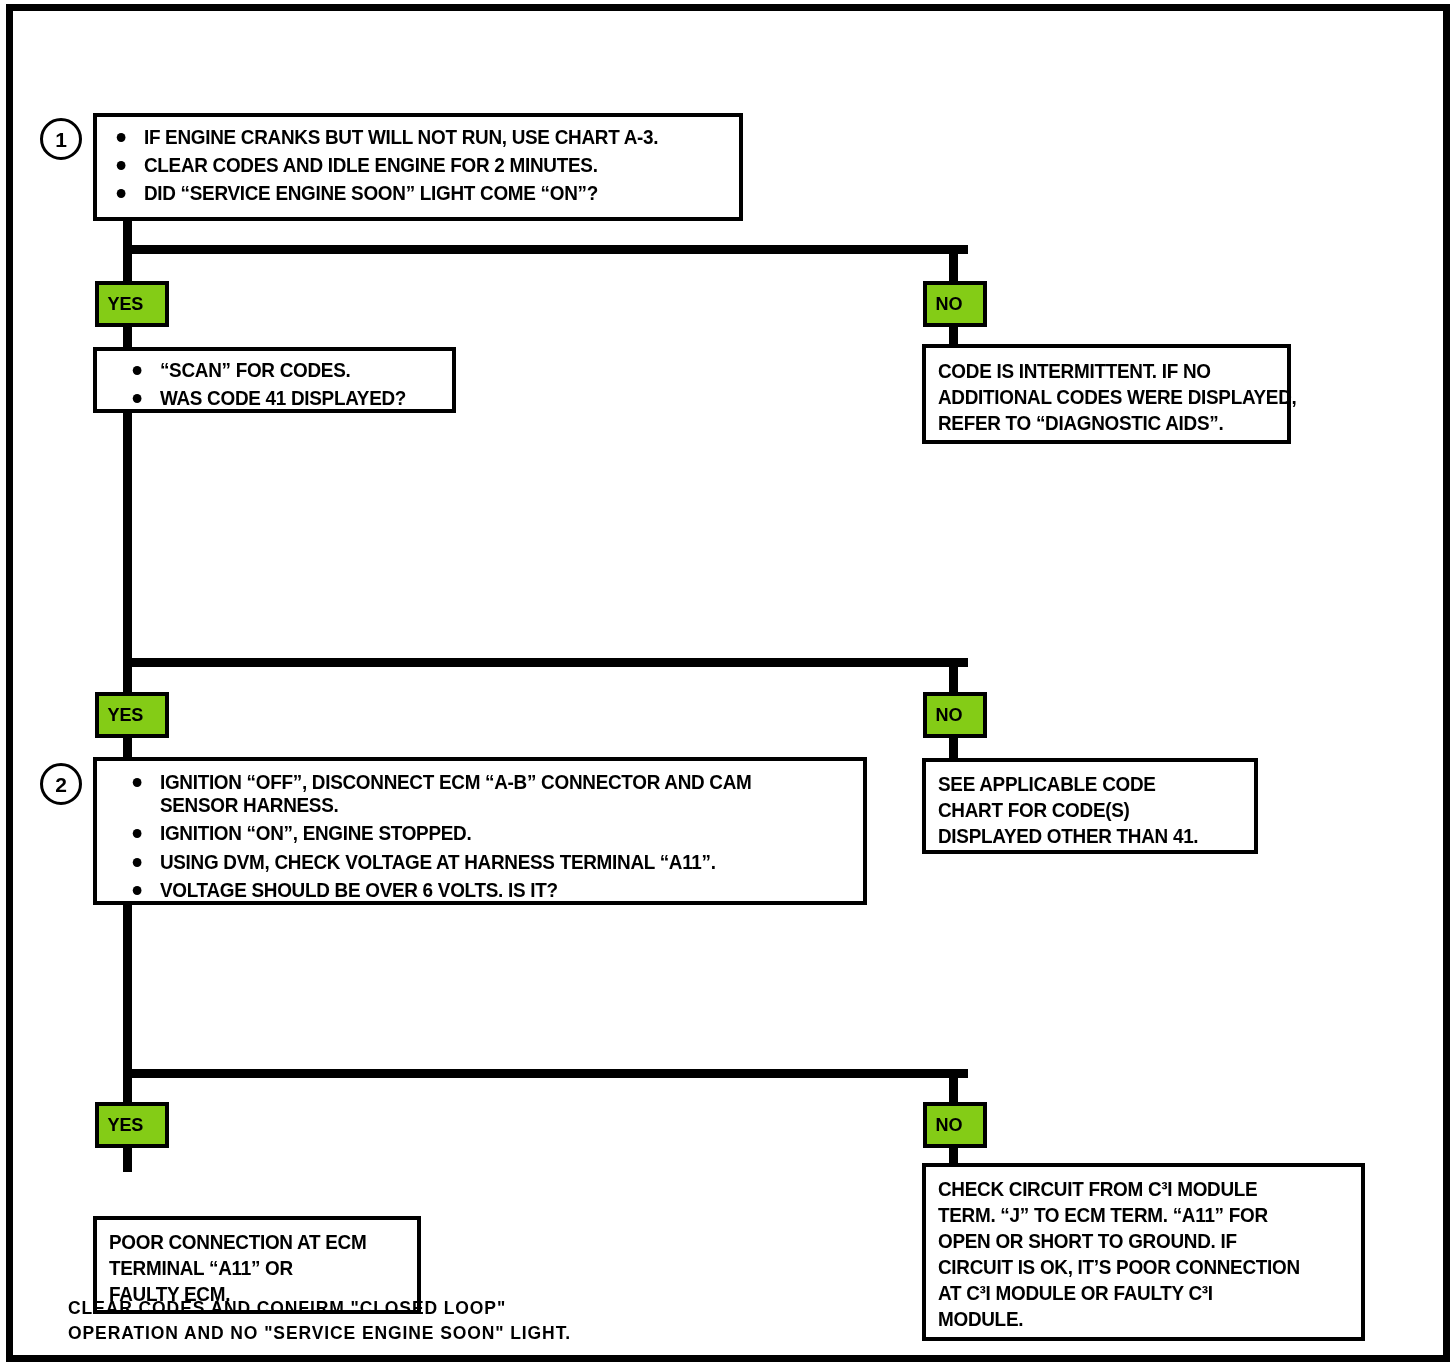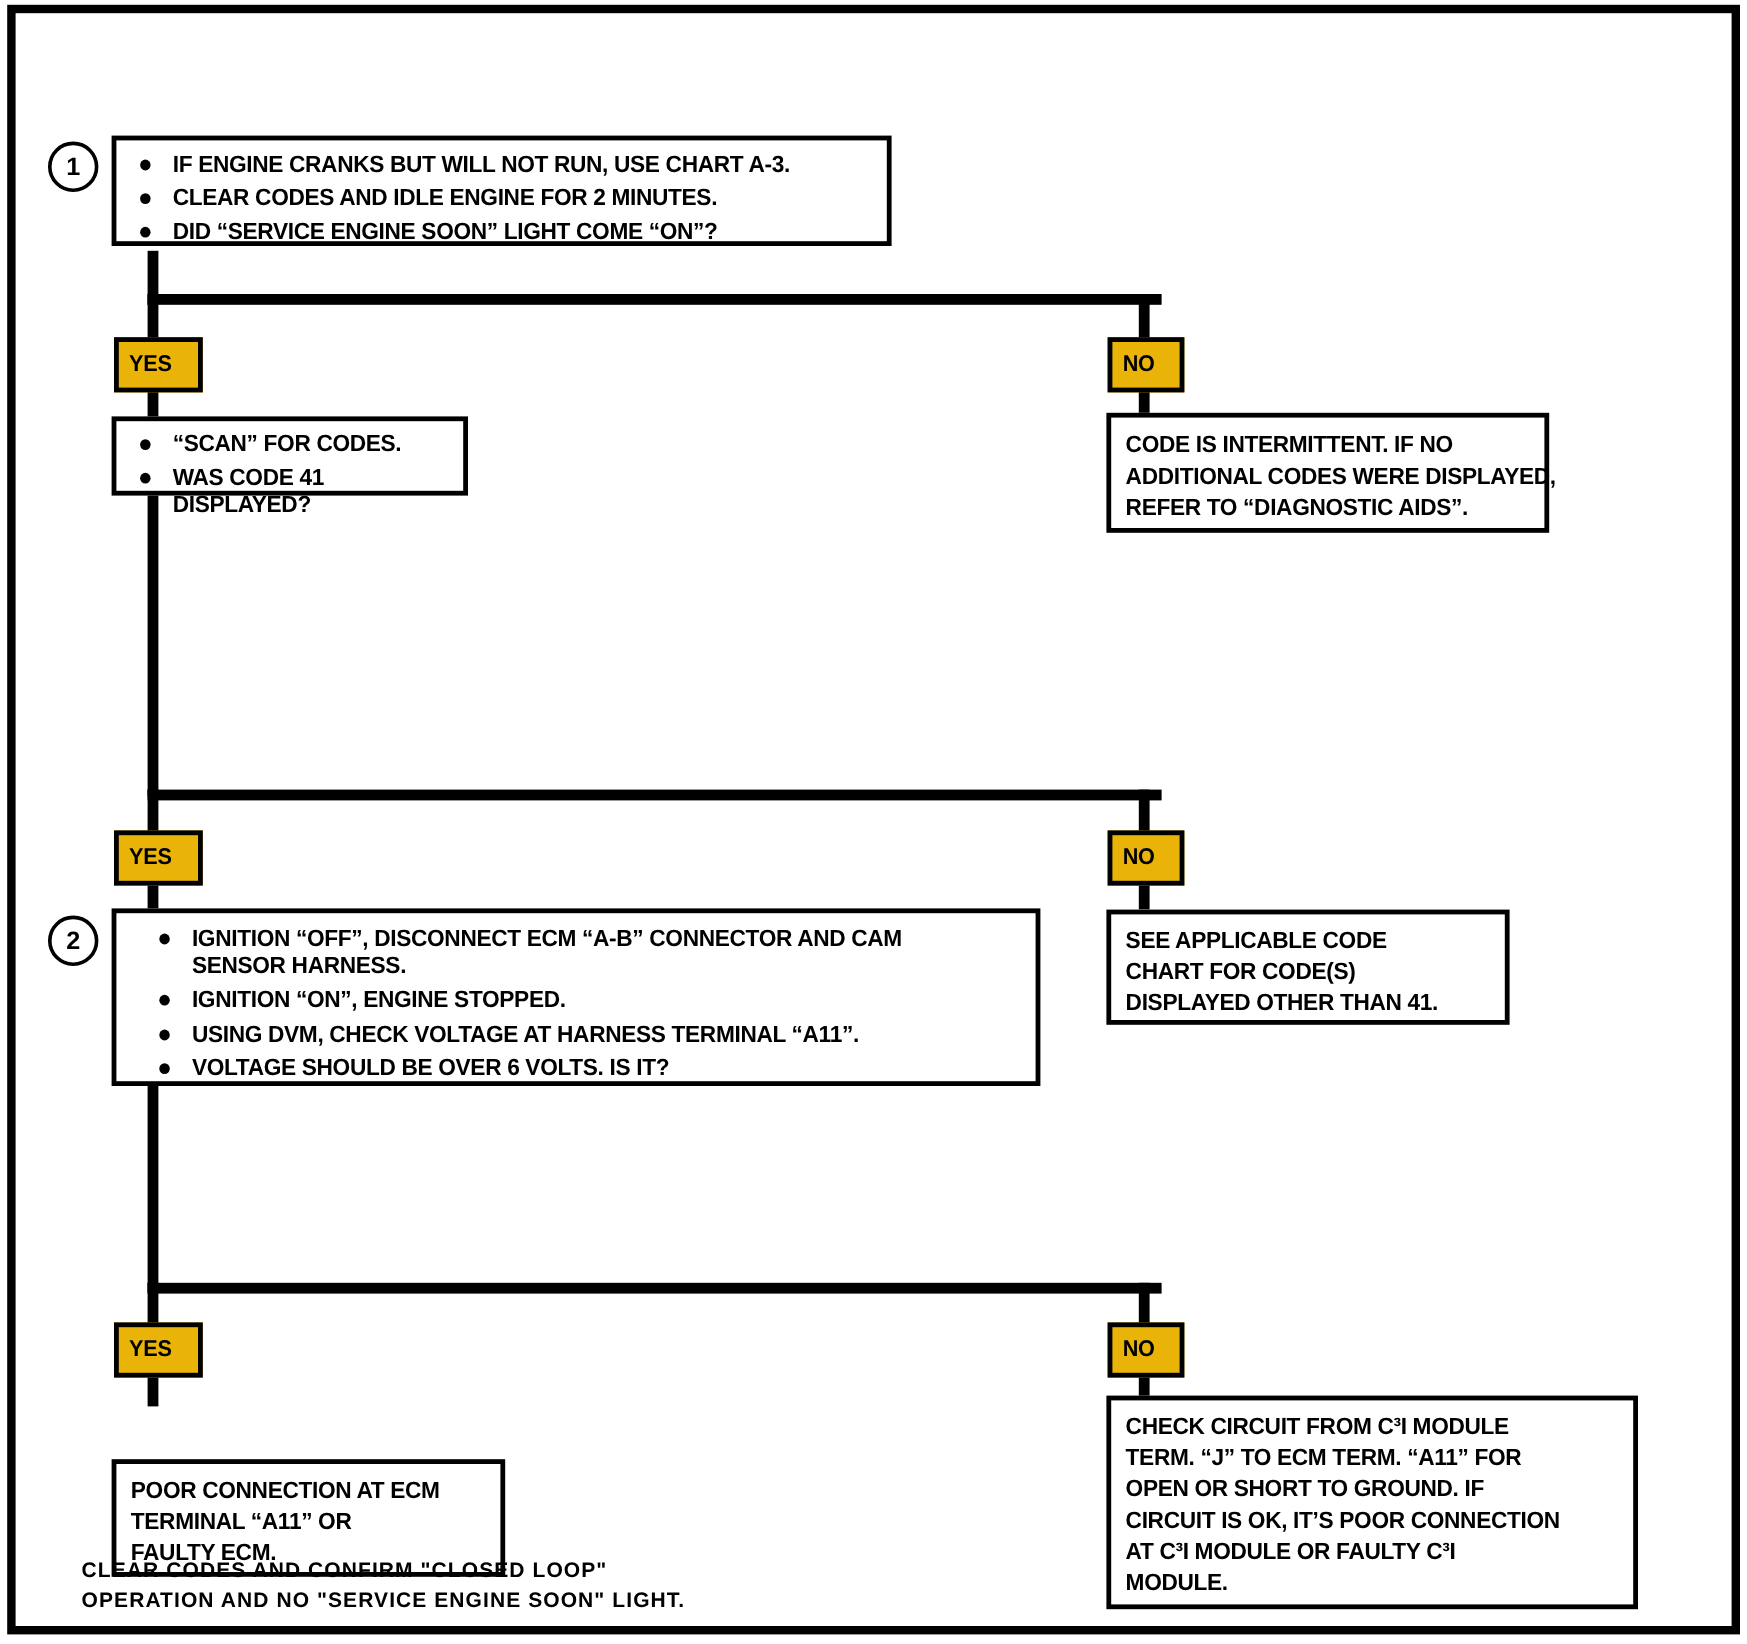--- a/index.html
+++ b/index.html
@@ -130,21 +130,21 @@
     transform: scaleX(0.97);
     transform-origin: left center;
   }
   .lines > div { white-space: nowrap; }
 
   
   .tab {
     position: absolute;
     border: 4px solid #000000;
     box-sizing: border-box;
-    background: #eab308;
+    background: #84cc16;
     z-index: 4;
     display: flex;
     align-items: center;
   }
   .tab span {
     font-size: 19px;
     font-weight: bold;
     letter-spacing: -0.2px;
     padding-left: 9px;
     color: #000000;
@@ -193,21 +193,21 @@
 
 <div id="chart-root">
 
   <div class="outer-frame"></div>
 
 
   <div class="step-circle" style="left:40px; top:118px;">
     <span>1</span>
   </div>
 
-  <div class="box" style="left:93px; top:113px; width:650px; height:92px;">
+  <div class="box" style="left:93px; top:113px; width:650px; height:108px;">
     <div class="box-inner">
       <ul class="bullets">
         <li>IF ENGINE CRANKS BUT WILL NOT RUN, USE CHART A-3.</li>
         <li>CLEAR CODES AND IDLE ENGINE FOR 2 MINUTES.</li>
         <li>DID “SERVICE ENGINE SOON” LIGHT COME “ON”?</li>
       </ul>
     </div>
   </div>
 
   <div class="vline" style="left:123px; top:209px; height:45px;"></div>
@@ -218,21 +218,21 @@
   <div class="tab" style="left:95px; top:281px; width:74px; height:46px;">
     <span>YES</span>
   </div>
   <div class="tab" style="left:923px; top:281px; width:64px; height:46px;">
     <span>NO</span>
   </div>
 
   <div class="vline" style="left:123px; top:323px; height:28px;"></div>
   <div class="vline" style="left:949px; top:323px; height:24px;"></div>
 
-  <div class="box" style="left:93px; top:347px; width:297px; height:66px;">
+  <div class="box" style="left:93px; top:347px; width:363px; height:66px;padding-left:16px;">
     <div class="box-inner" style="padding-top:8px;">
       <ul class="bullets">
         <li>“SCAN” FOR CODES.</li>
         <li>WAS CODE 41 DISPLAYED?</li>
       </ul>
     </div>
   </div>
 
   <div class="box" style="left:922px; top:344px; width:369px; height:100px;">
     <div class="box-inner" style="padding-top:11px;">

